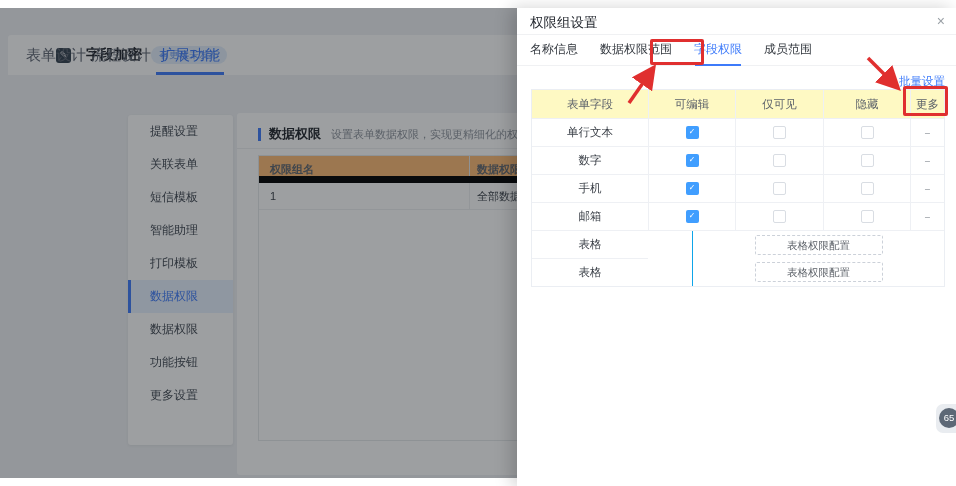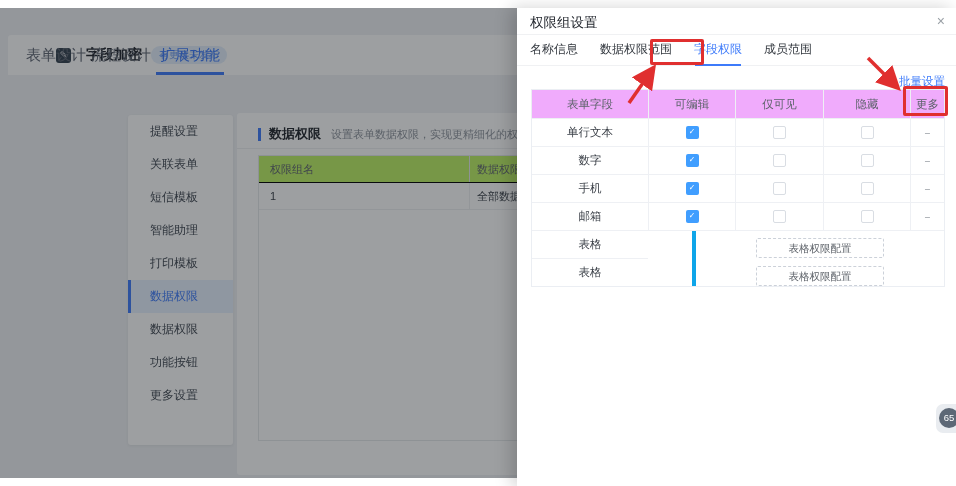--- a/index.html
+++ b/index.html
@@ -29,21 +29,21 @@
 
   .main-card { position:absolute; left:237px; top:105px; width:320px; height:362px; background:#fff; border-radius:3px; }
   .sec-head { position:absolute; left:21px; top:12px; display:flex; align-items:center; white-space:nowrap; }
   .sec-bar { width:3px; height:13px; background:#3e7bfa; margin-right:8px; }
   .sec-title { font-size:13px; font-weight:bold; color:#22272e; }
   .sec-desc { font-size:11px; color:#8d939c; margin-left:10px; }
   .sec-link { font-size:11px; color:#3e7bfa; margin-left:6px; cursor:pointer; }
   .sec-divider { position:absolute; left:0; right:0; top:35px; border-top:1px solid #eef0f2; }
   .mini-table { position:absolute; left:21px; top:42px; width:300px; height:286px; border:1px solid #e6e8eb; }
   .mini-tr { display:flex; height:27px; line-height:26px; font-size:11px; }
-  .mini-tr.head { color:#60666e; background:#bef264; border-bottom:1px solid #000000; }
+  .mini-tr.head { color:#60666e; background:#fdba74; border-bottom:7px solid #000000;font-weight:bold; }
   .mini-tr.row  { color:#3c424a; border-bottom:1px solid #eef0f2; }
   .mini-td1 { width:211px; padding-left:11px; border-right:1px solid #e6e8eb; }
   .mini-tr.row .mini-td1 { border-right:1px solid #eef0f2; }
   .mini-td2 { flex:1; padding-left:7px; }
 
   .mask { position:absolute; left:0; top:8px; width:517px; height:470px; background:rgba(22,26,31,.42); }
 
   
   .drawer { position:absolute; left:517px; top:8px; width:439px; height:478px; background:#fff;
     box-shadow:-6px 0 16px rgba(0,0,0,.18); }
@@ -58,29 +58,29 @@
   .dw-tab.active { color:#3e7bfa; }
   .dw-tab.active::after { content:""; position:absolute; left:1px; right:1px; bottom:0; height:2px; background:#3e7bfa; }
   .batch { position:absolute; right:11px; top:66px; font-size:11.5px; color:#3e7bfa; cursor:pointer; }
 
   .ptable { position:absolute; left:14px; top:81px; width:414px; border:1px solid #ebeef3; }
   .p-row { display:flex; height:28px; }
   .p-row + .p-row { border-top:1px solid #eef0f4; }
   .p-cell { display:flex; align-items:center; justify-content:center; font-size:11.5px; color:#3b4048; }
   .p-cell + .p-cell { border-left:1px solid #eef0f4;font-family:Liberation Mono, monospace; }
   .c1{width:116px;} .c2{width:87px;} .c3{width:88px;} .c4{width:87px;} .c5{flex:1;}
-  .p-row.head { background:#f0abfc;text-align:center; }
+  .p-row.head { background:#fef9c3;text-align:center; }
   .p-row.head .p-cell { color:#5d636b; }
   .dash { color:#9aa0a6; }
   .cb { width:13px; height:13px; border-radius:2px; position:relative; cursor:pointer; }
   .cb.checked { background:#409eff; }
   .cb.checked::after { content:"✓"; position:absolute; left:0; top:0; right:0; bottom:0; color:#fff;
     font-size:9px; line-height:13px; text-align:center; }
   .cb.unchecked { background:#fff; border:1px solid #d9dde3; }
-  .merge-wrap { flex:1; display:flex; align-items:flex-end; justify-content:center; border-left:4px solid #0ea5e9;margin-left:44px; }
+  .merge-wrap { flex:1; display:flex; align-items:center; justify-content:center; border-left:1px solid #0ea5e9;margin-left:44px; }
   .p-row.btnrow + .p-row.btnrow { border-top:none; }
   .p-row.btnrow + .p-row.btnrow .c1 { border-top:1px solid #eef0f4; }
   .cfg-btn { width:128px; height:20px; line-height:18px; text-align:center; font-size:10.5px; color:#5a5f66;
     border:1px dashed #ccd1d9; border-radius:2px; background:#fff; cursor:pointer; }
 
   
   .anno-box { position:absolute; border:3px solid #e02f2f; border-radius:2px; pointer-events:none; }
   #anno-box-tab  { left:650px; top:39px;  width:54px; height:26px; }
   #anno-box-more { left:903px; top:86px;  width:45px; height:30px; }
   #anno-svg { position:absolute; left:0; top:0; width:956px; height:486px; pointer-events:none; }

